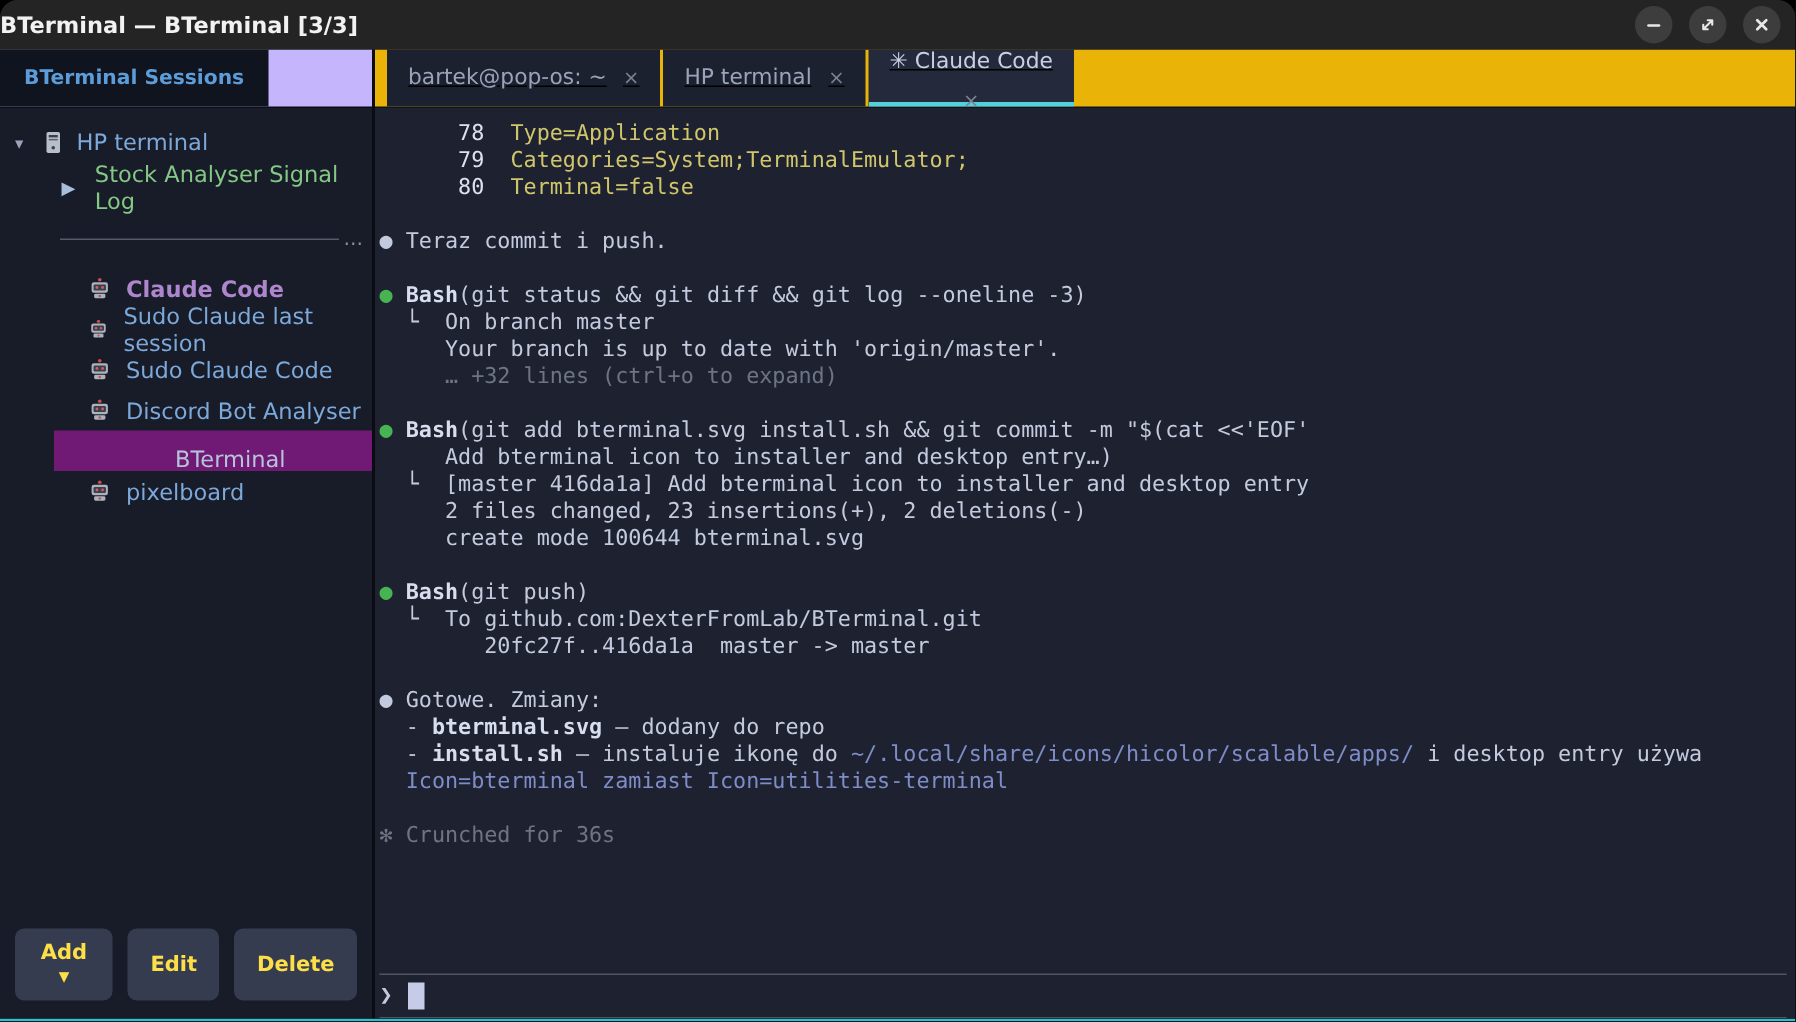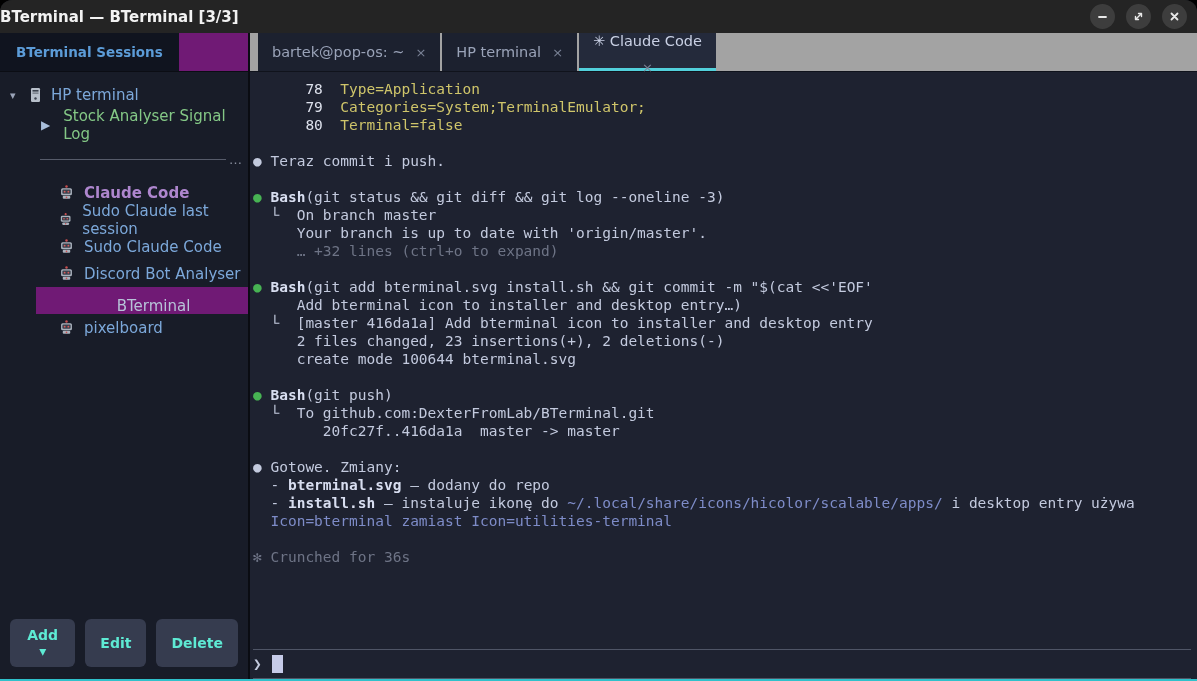--- a/index.html
+++ b/index.html
@@ -8,41 +8,41 @@
           display:flex;flex-direction:column;background:#141824;border-bottom:2px solid #2fc1cb;}
   
   .titlebar{height:33px;flex:none;background:#242424;display:flex;align-items:center;justify-content:flex-start;position:relative;}
   .titlebar .title{color:#f2f2f2;font-weight:bold;font-size:15px;}
   .controls{position:absolute;right:10px;top:4px;display:flex;gap:11px;}
   .ctrl{width:25px;height:25px;border-radius:50%;background:#3d3d3d;display:flex;align-items:center;justify-content:center;cursor:pointer;}
   
   .body-row{flex:1;display:flex;min-height:0;}
   
   .sidebar{width:248px;flex:none;background:#181c28;display:flex;flex-direction:column;border-right:2px solid #0a0c12;min-height:0;}
-  .sb-header{height:38px;flex:none;background:#701a75;border-bottom:1px solid #0b0d14;display:flex;}
+  .sb-header{height:38px;flex:none;background:#c4b5fd;border-bottom:1px solid #0b0d14;display:flex;}
   .sb-header-tab{background:#10141f;padding:0 16px;display:flex;align-items:center;color:#5c9cd8;font-weight:bold;font-size:13.5px;}
   .tree{padding-top:8px;flex:none;}
   .tree-parent{height:30px;display:flex;align-items:center;padding-left:10px;gap:9px;cursor:pointer;}
   .caret{color:#9aa3b8;font-size:11px;width:10px;}
   .tree-parent-label{color:#7ca8da;font-size:15px;}
   .tree-child{height:30px;display:flex;align-items:center;padding-left:41px;gap:13px;cursor:pointer;}
   .play{color:#a9bedb;font-size:12px;}
   .tree-child-label{color:#84c886;font-size:15px;}
   .tree-divider{display:flex;align-items:flex-end;margin:12px 6px 2px 40px;color:#8a8f9e;font-size:13px;gap:3px;}
   .tree-divider .line{flex:1;border-top:1px solid #565b6a;margin-bottom:7px;}
   .session-list{flex:1;margin-top:10px;min-height:0;padding-left:36px;}
   .session-item{height:27px;display:flex;align-items:center;padding-left:23px;gap:10px;font-size:15px;color:#7ca8da;cursor:pointer;}
   .session-item.selected{background:#701a75;color:#b7c3d8;flex-direction:column;}
   .session-item.purple-bold{font-weight:bold;color:#ae86ce;}
   .sb-footer{flex:none;padding:6px 10px 12px;display:flex;gap:10px;}
-  .sb-btn{background:#363c4f;border:none;border-radius:6px;color:#5eead4;font-weight:bold;font-size:14px;
+  .sb-btn{background:#363c4f;border:none;border-radius:6px;color:#fde047;font-weight:bold;font-size:14px;
           padding:8px 15px;font-family:"DejaVu Sans",sans-serif;cursor:pointer;}
   
   .main{flex:1;display:flex;flex-direction:column;min-width:0;background:#141824;}
-  .tabbar{height:38px;flex:none;display:flex;background:#a3a3a3;padding-left:8px;gap:2px;border-bottom:1px solid #10131c;}
+  .tabbar{height:38px;flex:none;display:flex;background:#eab308;padding-left:8px;gap:2px;border-bottom:1px solid #10131c;text-decoration:underline;}
   .tab{display:flex;align-items:center;padding:0 14px;gap:11px;background:#1c212f;color:#9aa3b8;font-size:14.5px;cursor:pointer;}
   .tab.active{background:#242a3b;color:#c9d0e4;box-shadow:inset 0 -3px 0 #52d0db;flex-direction:column;}
   .tab-close{color:#7a8296;font-size:13px;}
   
   .term{flex:1;background:#1e2230;font-family:"DejaVu Sans Mono",monospace;font-size:14.5px;line-height:18px;
         padding:8px 6px 0 3px;display:flex;flex-direction:column;min-height:0;overflow:hidden;color:#c3cade;}
   .term-content{flex:none;white-space:pre;}
   .tline{height:18px;white-space:pre;}
   .flex-spacer{flex:1;}
   .c-num{color:#dde1ec;}

